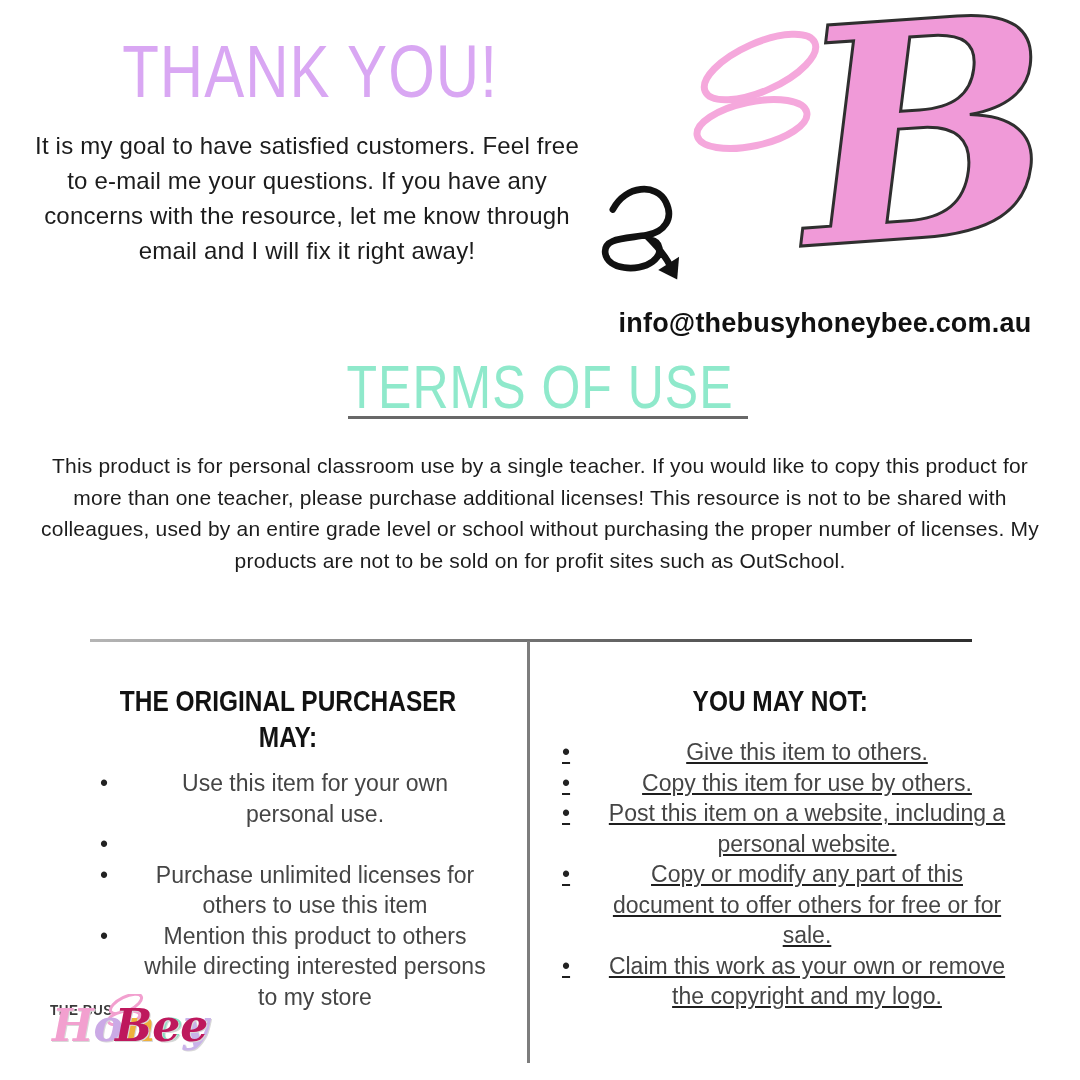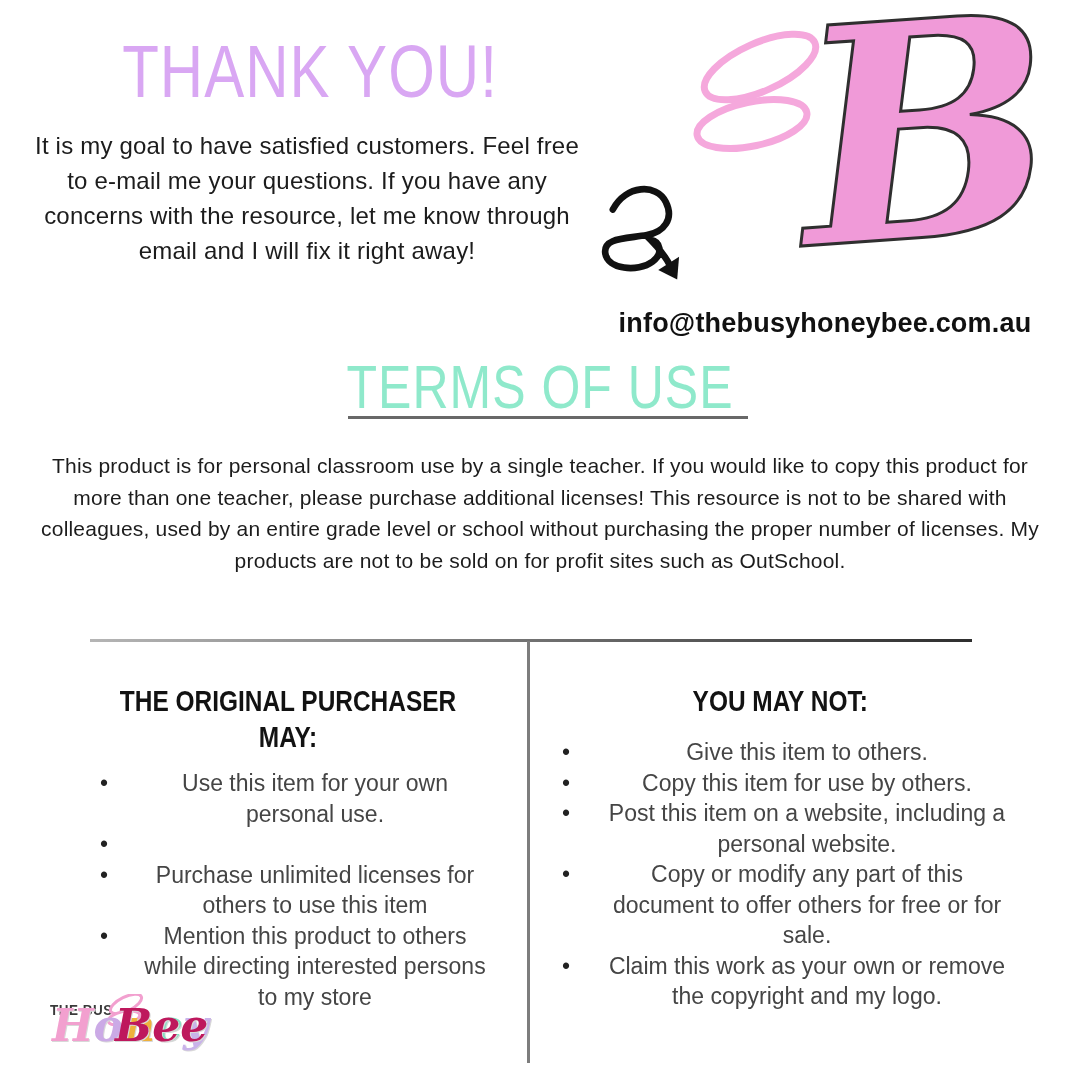--- a/index.html
+++ b/index.html
@@ -28,21 +28,21 @@
          font-weight:bold;font-size:27px;color:#111;letter-spacing:.2px;}
 
   
   #col-top-line{position:absolute;left:90px;top:639px;width:882px;height:3px;
                 background:linear-gradient(to right,#b5b5b5,#2e2e2e);}
   #col-mid-line{position:absolute;left:527px;top:641px;width:3px;height:422px;background:#7d7d7d;}
 
   
   .col{position:absolute;top:662px;margin-top:22px;}
   #col-left{left:88px;width:400px;}
-  #col-right{left:550px;width:460px;}
+  #col-right{left:550px;width:460px;text-decoration:underline;}
   .col-header{text-align:center;font-weight:bold;font-size:26px;color:#121212;}
   .col-header .stretch{display:inline-block;transform:scale(.94,1.14);transform-origin:top center;}
   ul.bullets{list-style:none;margin:22px 0 0 0;padding:0;font-size:23px;line-height:30.5px;color:#454545;}
   ul.bullets li{display:flex;align-items:flex-start;margin:0;}
   ul.bullets .dot{width:42px;flex:0 0 42px;text-align:left;padding-left:12px;font-size:23px;color:#222;}
   ul.bullets .li-text{flex:1;text-align:center;}
 
   
   #brand-logo{position:absolute;left:20px;top:996px;width:240px;height:84px;}
   #brand-top{position:absolute;left:30px;top:6px;font-size:13.5px;font-weight:bold;color:#3a3a3a;

